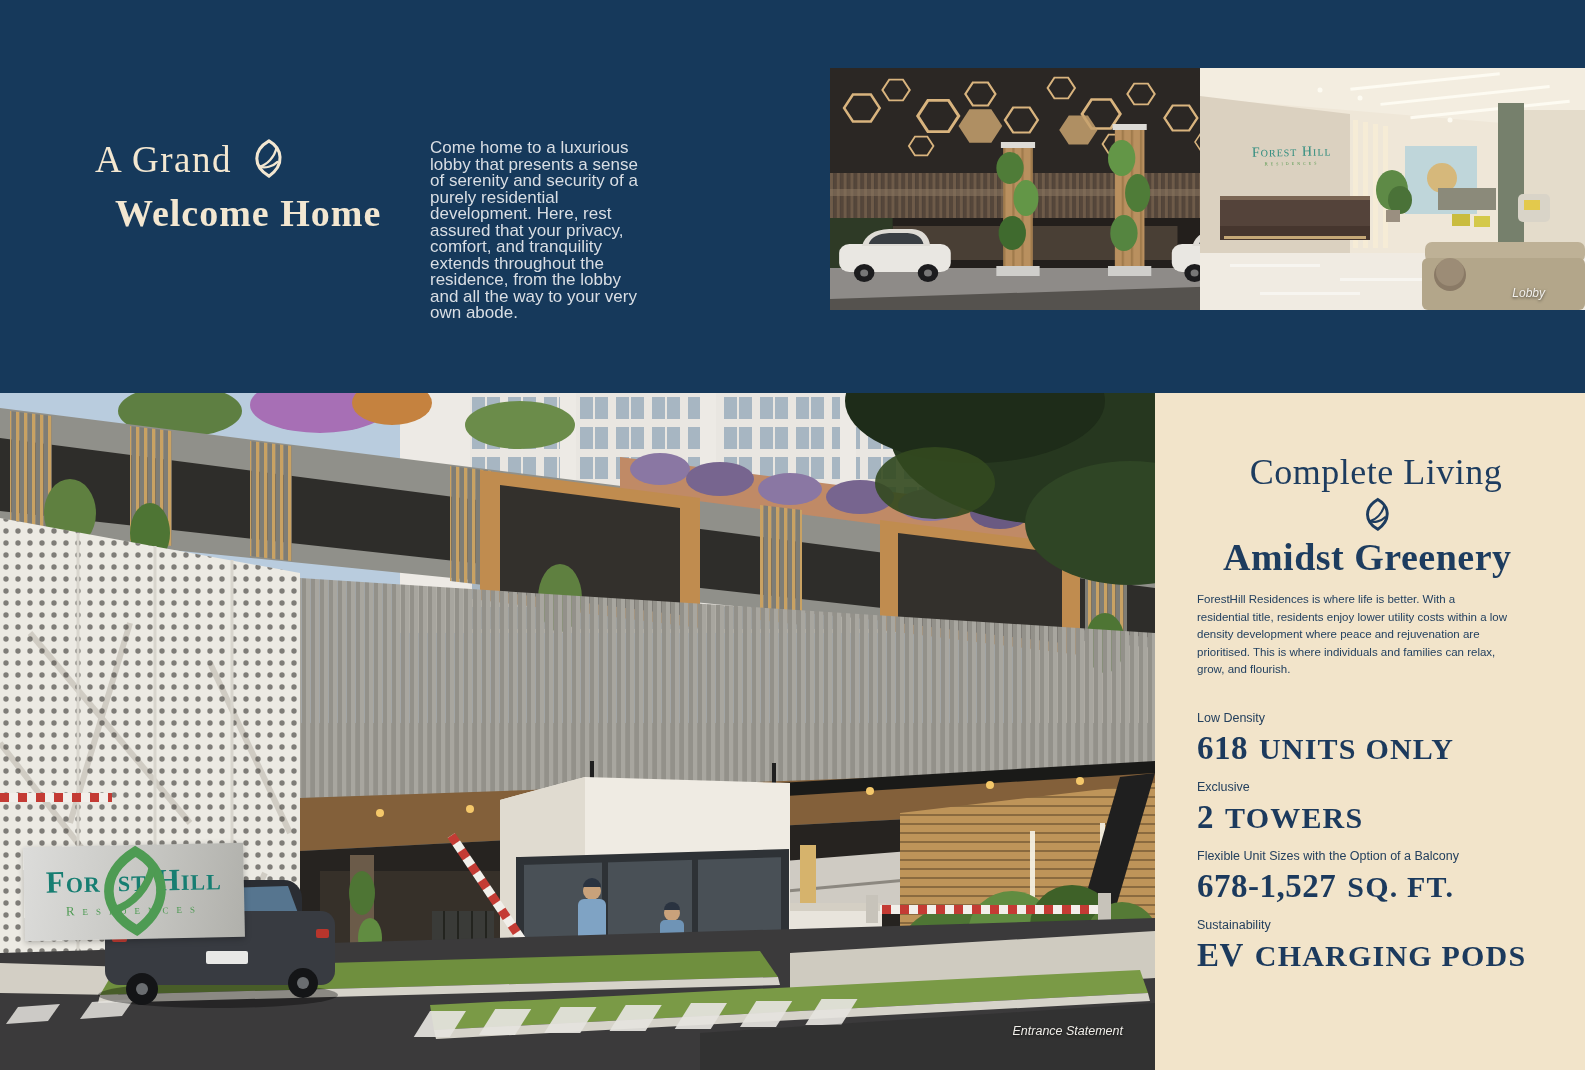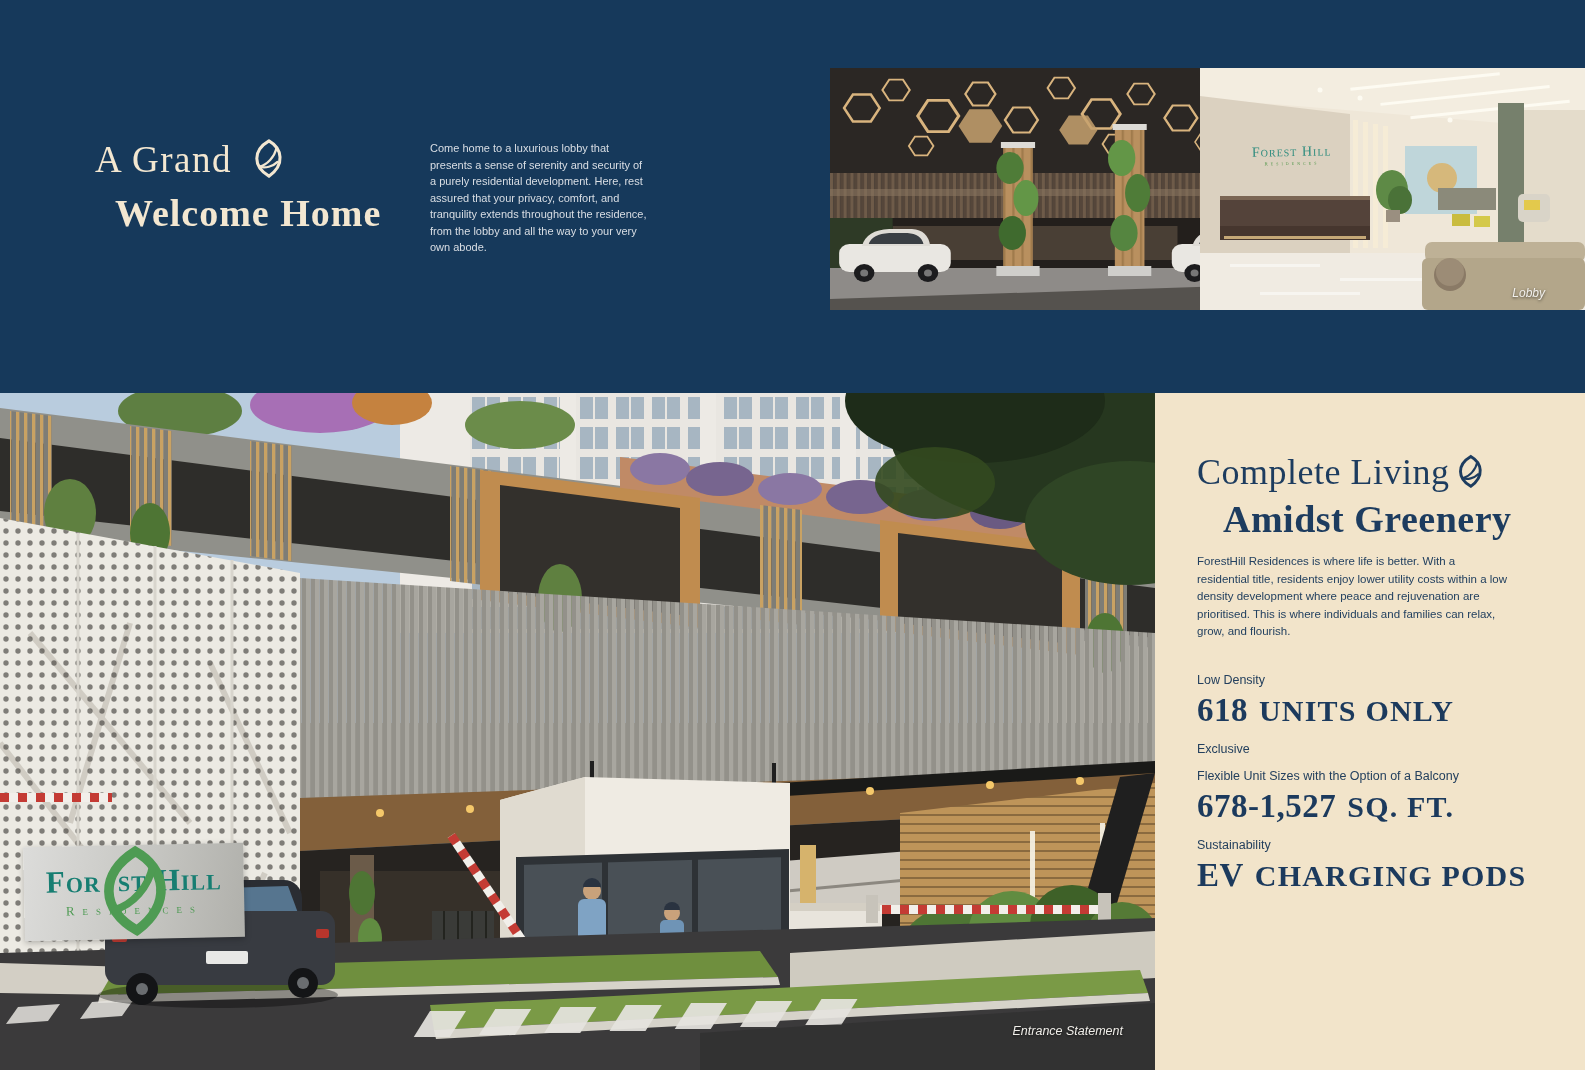--- a/index.html
+++ b/index.html
@@ -5,21 +5,21 @@
   html,body{margin:0;padding:0;background:#16395B;}
   .page{position:relative;width:1585px;height:1070px;overflow:hidden;background:#16395B;font-family:"Liberation Sans",sans-serif;}
   .abs{position:absolute;}
 
   
   .hero-title{left:95px;top:138px;color:#F3E7D1;font-family:"Liberation Serif",serif;}
   .hero-line1{font-size:37px;font-weight:400;letter-spacing:1.5px;display:flex;align-items:flex-start;gap:16px;}
   .hero-line2{font-size:38px;font-weight:700;letter-spacing:1px;margin:10px 0 0 20px;}
   .leaf{width:40px;height:42px;display:inline-block;}
   .leaf svg{width:100%;height:100%;}
-  .hero-par{left:430px;top:140px;width:218px;font-size:11px;line-height:16.5px;color:#D9DEE4;}
+  .hero-par{left:430px;top:140px;width:218px;font-size:17px;line-height:16.5px;color:#D9DEE4;}
 
   .photo{top:68px;height:242px;overflow:hidden;background:#222;}
   .photo svg{position:absolute;left:0;top:0;width:100%;height:100%;}
   #photo-dropoff{left:830px;width:458px;}
   #photo-lobby{left:1200px;width:385px;text-align:center;}
   .photo-caption{position:absolute;font-style:italic;font-size:12px;color:#F2F0EC;text-shadow:0 1px 3px rgba(0,0,0,.65);}
   #photo-dropoff .photo-caption{right:18px;bottom:10px;}
   #photo-lobby .photo-caption{right:40px;bottom:10px;}
 
   .lobby-sign{position:absolute;left:52px;top:76px;font-family:"Liberation Serif",serif;font-variant:small-caps;color:#2E8C7E;transform:rotate(-1deg);}
@@ -36,21 +36,21 @@
     transform:rotate(-1.2deg);box-shadow:0 2px 6px rgba(0,0,0,.25);
     display:flex;flex-direction:column;align-items:center;justify-content:center;}
   .logo-main{font-family:"Liberation Serif",serif;font-variant:small-caps;font-weight:700;font-size:31px;color:#177E72;letter-spacing:1px;line-height:30px;display:flex;align-items:baseline;}
   .logo-main .leaf-e{width:15px;height:17px;align-self:center;margin:0 1px;}
   .logo-main .part-c{margin-left:9px;}
   .logo-sub{font-family:"Liberation Serif",serif;font-variant:small-caps;font-size:13px;color:#4E9B53;letter-spacing:8px;margin-top:6px;}
 
   
   .right-panel{left:1155px;top:393px;width:430px;height:677px;background:#F2E4CA;padding:56px 30px 0 42px;box-sizing:border-box;}
   .panel-title{font-family:"Liberation Serif",serif;color:#1D3C5F;}
-  .panel-line1{font-size:36px;font-weight:400;letter-spacing:.5px;display:flex;align-items:center;gap:2px;line-height:46px;}
+  .panel-line1{font-size:36px;font-weight:400;letter-spacing:.5px;display:flex;align-items:center;gap:2px;line-height:46px;flex-direction:column;}
   .panel-line2{font-size:38px;font-weight:700;letter-spacing:.5px;line-height:48px;text-indent:26px;}
   .panel-leaf{width:34px;height:36px;margin-left:2px;}
   .panel-par{margin-top:10px;width:312px;font-size:11.5px;line-height:17.5px;color:#234160;}
   .features{margin-top:32px;}
   .feature{margin-bottom:13px;}
   .f-label{font-size:12.5px;color:#24405E;margin-bottom:5px;}
   .f-value{font-family:"Liberation Serif",serif;color:#1C3A5D;white-space:nowrap;}
   .f-lead{font-size:33px;font-weight:700;letter-spacing:.5px;}
   .f-rest{font-size:30px;font-weight:700;letter-spacing:1.2px;margin-left:7px;}
 </style>
@@ -483,20 +483,24 @@
     <div class="features">
       <div class="feature">
         <div class="f-label">Low Density</div>
         <div class="f-value">
           <span class="f-lead">618</span>
           <span class="f-rest">UNITS ONLY</span>
         </div>
       </div>
       <div class="feature">
         <div class="f-label">Exclusive</div>
+        <div class="f-value">
+          <span class="f-lead">2</span>
+          <span class="f-rest">TOWERS</span>
+        </div>
       </div>
       <div class="feature">
         <div class="f-label">Flexible Unit Sizes with the Option of a Balcony</div>
         <div class="f-value">
           <span class="f-lead">678-1,527</span>
           <span class="f-rest">SQ. FT.</span>
         </div>
       </div>
       <div class="feature">
         <div class="f-label">Sustainability</div>

